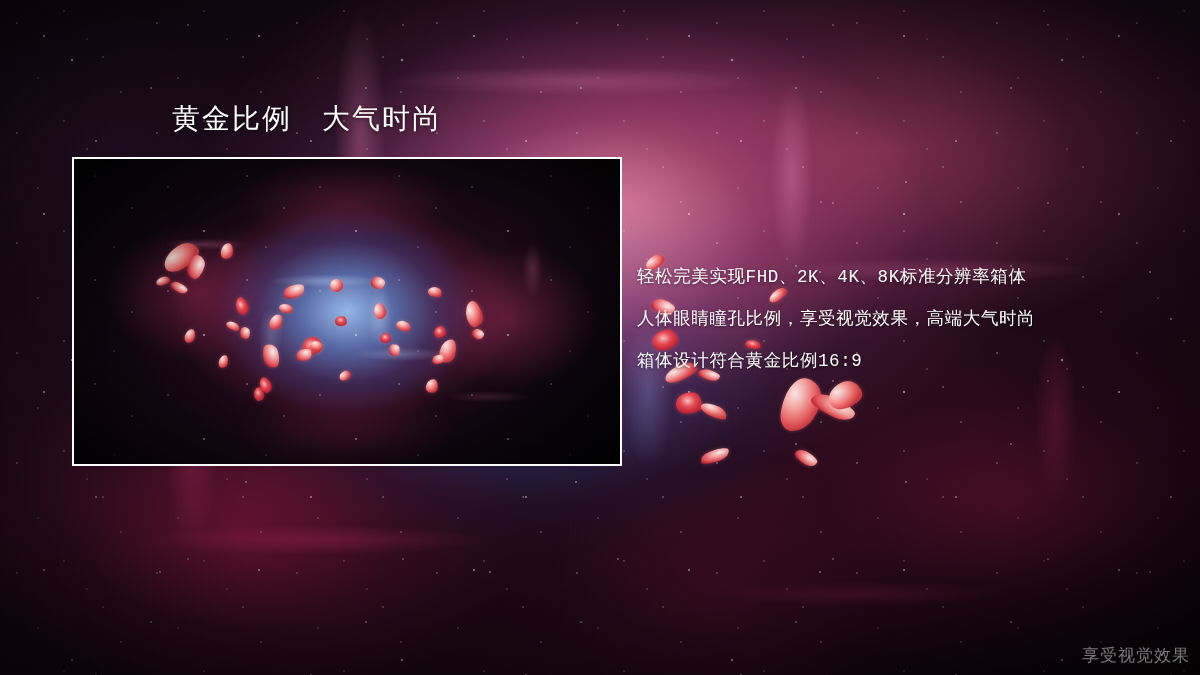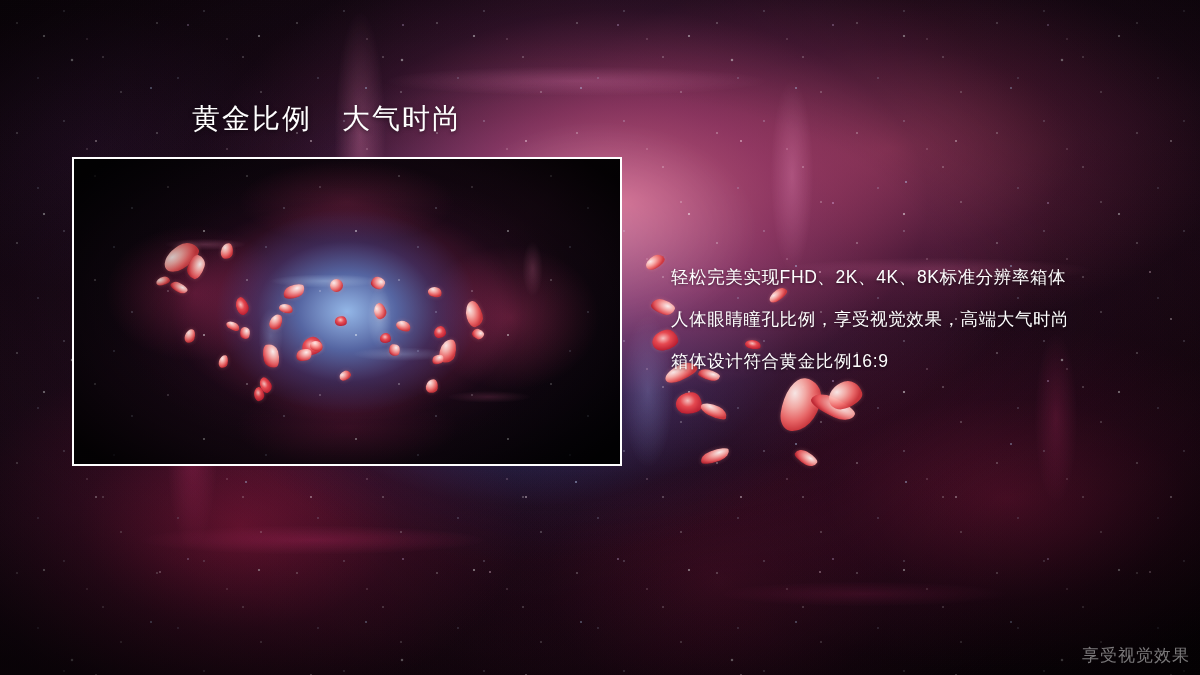--- a/index.html
+++ b/index.html
@@ -163,34 +163,35 @@
     border-radius: 40% 60% 38% 62% / 62% 38% 62% 38%;
   }
   .petal.deep {
     background:
       radial-gradient(ellipse 64% 64% at 44% 40%, rgba(255,200,196,0.94) 0%, rgba(236,74,80,0.96) 45%, rgba(184,24,44,0.97) 100%);
   }
 
   
   #slide-title {
     position: absolute;
-    left: 192px;
+    left: 172px;
     top: 102px;
     font-size: 28px;
     line-height: 1.2;
     color: #ffffff;
     letter-spacing: 2px;
     white-space: pre;
     text-shadow: 0 1px 4px rgba(0,0,0,0.55);
   }
   #body-copy {
     position: absolute;
-    left: 671px;
+    left: 637px;
     top: 256px;
     width: 510px;
+    font-family: Liberation Mono, monospace;
   }
   .body-line {
     font-size: 17.5px;
     line-height: 42px;
     color: #ffffff;
     letter-spacing: 0.6px;
     white-space: nowrap;
     text-shadow: 0 1px 3px rgba(0,0,0,0.50);
   }
   #watermark {

